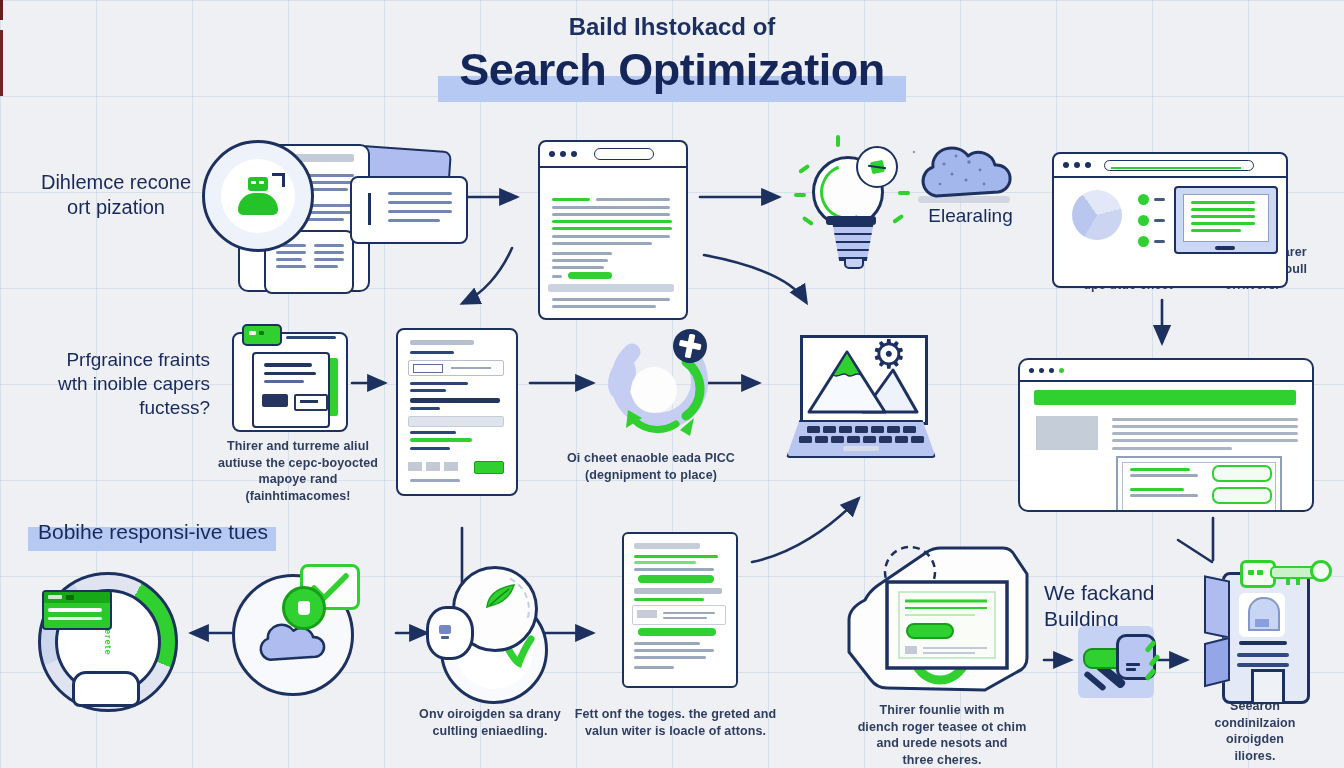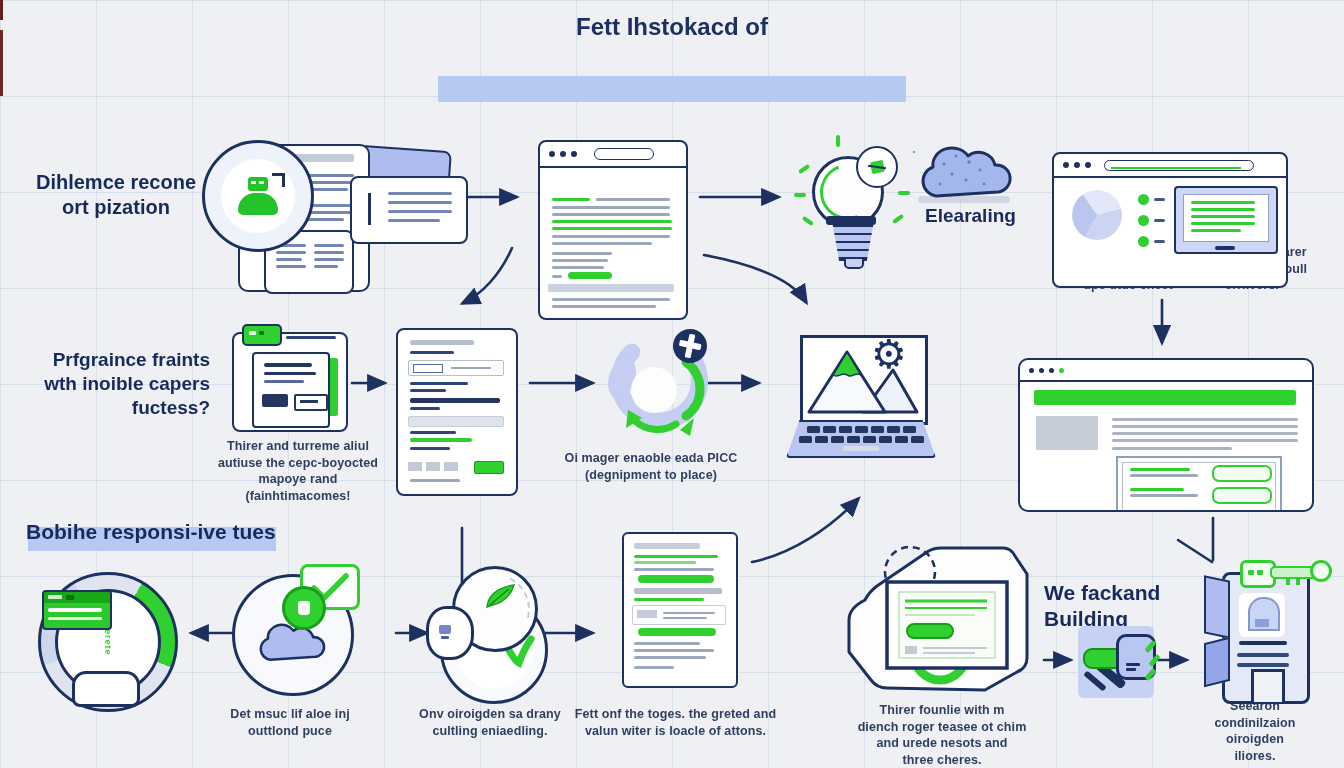--- a/index.html
+++ b/index.html
@@ -8,21 +8,21 @@
     background-color:#eef0f4;
     background-image:
       linear-gradient(rgba(165,185,210,.30) 1px,transparent 1px),
       linear-gradient(90deg,rgba(165,185,210,.30) 1px,transparent 1px);
     background-size:96px 96px;}
   .abs{position:absolute;}
   svg{position:absolute;overflow:visible;}
   
   .cap{position:absolute;font-size:12.5px;font-weight:600;color:#2f3e60;text-align:center;
        line-height:1.32;white-space:pre-line;letter-spacing:.1px;}
-  .lbl{position:absolute;font-weight:700;color:#18295c;white-space:pre-line;line-height:1.25;}
+  .lbl{position:absolute;font-weight:400;color:#18295c;white-space:pre-line;line-height:1.25;}
   .hl{position:absolute;background:#b5c9f2;}
   
   .ln{position:absolute;height:2.5px;background:#9aa7bc;border-radius:2px;}
   .g{background:#2fd02f;height:3px;}
   
   .win{position:absolute;background:#fff;border:2.5px solid #1d3160;border-radius:8px;}
   .winhead{position:absolute;left:0;right:0;top:0;border-bottom:2px solid #1d3160;display:flex;align-items:center;padding-left:9px;gap:5px;}
   .wdot{width:6px;height:6px;border-radius:50%;background:#1d3160;}
   .wdot.gr{background:#2fd02f;}
   .pill{border:1.5px solid #1d3160;border-radius:6px;background:#fff;}
@@ -58,21 +58,22 @@
       <path d="M232,633 L192,633" marker-end="url(#ah)"></path>
       <path d="M396,633 L426,633" marker-end="url(#ah)"></path>
       <path d="M540,633 L592,633" marker-end="url(#ah)"></path>
       <path d="M752,562 C792,554 830,528 858,499" marker-end="url(#ah)"></path>
       <path d="M1044,660 L1070,660" marker-end="url(#ah)"></path>
       <path d="M1158,660 L1186,660" marker-end="url(#ah)"></path>
     </g>
   </svg>
 
   <div class="hl" style="left:438px;top:76px;width:468px;height:26px;z-index:1"></div>
-  <div class="lbl" style="left:0;right:0;top:12px;text-align:center;font-size:24px;font-weight:600;color:#1c2f60;z-index:2">Fett Ihstokacd of</div>
+  <div class="lbl" style="left:0;right:0;top:12px;text-align:center;font-size:24px;font-weight:600;color:#1c2f60;z-index:2">Baild Ihstokacd of</div>
+  <div class="lbl" style="left:0;right:0;top:42px;text-align:center;font-size:45px;font-weight:800;color:#14265a;letter-spacing:-.5px;z-index:2">Search Optimization</div>
 
   <div class="lbl" style="left:22px;top:170px;width:188px;text-align:center;font-size:20px">Dihlemce recone
 ort pization</div>
 
   <div class="abs" style="left:356px;top:148px;width:90px;height:54px;background:#aebcf0;border:2.5px solid #1d3160;border-radius:8px;transform:rotate(4deg);z-index:1"></div>
   <div class="card" style="left:238px;top:144px;width:128px;height:144px;border-radius:10px;z-index:2">
     <div class="abs" style="left:10px;top:8px;width:104px;height:8px;background:#c3cbd8;border-radius:2px"></div>
     <div class="ln" style="left:64px;top:28px;width:50px;background:#7487b3"></div>
     <div class="ln" style="left:64px;top:35px;width:50px;background:#7487b3"></div>
     <div class="ln" style="left:64px;top:42px;width:44px;background:#7487b3"></div>
@@ -259,21 +260,21 @@
     <path d="M88,36 a33,33 0 0 1 0,54" stroke="#2fd02f" stroke-width="9" fill="none" stroke-linecap="round"></path>
     <path d="M78,98 a34,34 0 0 1 -42,-4" stroke="#2fd02f" stroke-width="7" fill="none" stroke-linecap="round"></path>
     <polygon points="30,84 44,92 28,102" fill="#2fd02f"></polygon>
     <polygon points="82,104 96,92 92,110" fill="#2fd02f"></polygon>
     <g transform="rotate(12 92 20)">
       <circle cx="92" cy="20" r="17" fill="#1d3160"></circle>
       <rect x="89" y="8" width="6" height="24" rx="1.5" fill="#fff"></rect>
       <rect x="81" y="16" width="22" height="6" rx="1.5" fill="#fff"></rect>
     </g>
   </svg>
-  <div class="cap" style="left:556px;top:450px;width:190px">Oi mager enaoble eada PICC
+  <div class="cap" style="left:556px;top:450px;width:190px">Oi cheet enaoble eada PICC
 (degnipment to place)</div>
 
   <div class="abs" style="left:800px;top:335px;width:122px;height:84px;background:#fff;border:3px solid #1d3160;z-index:2">
     <svg width="116" height="78" viewBox="0 0 116 78" style="left:0;top:0">
       <path d="M60,74 L90,32 L114,74 z" fill="#eef2fa" stroke="#1d3160" stroke-width="3" stroke-linejoin="round"></path>
       <path d="M6,74 L44,14 L82,74 z" fill="#f6f9fd" stroke="#1d3160" stroke-width="3" stroke-linejoin="round"></path>
       <path d="M30,37 L44,14 L58,37 C52,33 49,41 44,37 C39,33 36,41 30,37 z" fill="#2fd02f" stroke="#1d3160" stroke-width="1.5"></path>
     </svg>
     <div class="abs" style="left:64px;top:-6px;width:44px;height:44px;color:#1d3160;font-size:40px;line-height:44px;text-align:center;font-family:'DejaVu Sans',sans-serif">⚙</div>
   </div>
@@ -319,21 +320,21 @@
       <div class="ln g" style="left:12px;top:10px;width:60px;height:2.5px"></div>
       <div class="ln" style="left:12px;top:16px;width:68px"></div>
       <div class="ln g" style="left:12px;top:30px;width:54px;height:2.5px"></div>
       <div class="ln" style="left:12px;top:36px;width:68px"></div>
       <div class="abs" style="left:94px;top:7px;width:56px;height:13px;border:2.5px solid #2fd02f;border-radius:7px;background:#f2fcf2"></div>
       <div class="abs" style="left:94px;top:29px;width:56px;height:13px;border:2.5px solid #2fd02f;border-radius:7px;background:#f2fcf2"></div>
     </div>
   </div>
 
   <div class="hl" style="left:28px;top:527px;width:248px;height:24px;z-index:1"></div>
-  <div class="lbl" style="left:26px;top:519px;font-size:21px;z-index:2">Bobihe responsi-ive tues</div>
+  <div class="lbl" style="left:38px;top:519px;font-size:21px;z-index:2">Bobihe responsi-ive tues</div>
 
   <div class="abs" style="left:38px;top:572px;width:134px;height:134px;border:3px solid #1d3160;border-radius:50%;z-index:2;background:conic-gradient(from 0deg,#dfe4f0 0 30deg,#2fd02f 30deg 112deg,#dfe4f0 112deg 250deg,#ccd6ec 250deg 330deg,#dfe4f0 330deg 360deg)">
     <div class="abs" style="left:14px;top:14px;right:14px;bottom:14px;background:#fff;border:3px solid #1d3160;border-radius:50%;display:flex;align-items:center;justify-content:center">
       <span style="writing-mode:vertical-rl;font-size:9px;font-weight:700;color:#2fd02f;letter-spacing:1px">erete</span>
     </div>
     <div class="abs" style="left:31px;top:96px;width:62px;height:30px;background:#fff;border:3px solid #1d3160;border-radius:14px 14px 8px 8px"></div>
   </div>
   <div class="abs" style="left:42px;top:590px;width:66px;height:36px;background:#2bc92b;border:2.5px solid #1d3160;border-radius:4px;z-index:3;overflow:hidden">
     <div class="abs" style="left:0;top:0;right:0;height:11px;background:#17a817">
       <div class="abs" style="left:4px;top:3px;width:14px;height:4px;background:#cfeccf;border-radius:1px"></div>
@@ -349,22 +350,20 @@
     </svg>
   </div>
   <div class="abs" style="left:282px;top:586px;width:38px;height:38px;background:#2fd02f;border:3px solid #17a017;border-radius:50%;z-index:4;display:flex;align-items:center;justify-content:center">
     <div style="width:12px;height:14px;background:#fff;border-radius:3px 3px 4px 4px"></div>
   </div>
   <div class="abs" style="left:300px;top:564px;width:54px;height:40px;background:#fbfefb;border:3px solid #2fd02f;border-radius:8px;z-index:3">
     <svg width="48" height="34" viewBox="0 0 48 34" style="left:3px;top:3px">
       <polyline points="8,18 18,28 40,6" stroke="#2fd02f" stroke-width="5.5" fill="none" stroke-linecap="round" stroke-linejoin="round"></polyline>
     </svg>
   </div>
-  <div class="cap" style="left:204px;top:706px;width:172px">Det msuc lif aloe inj
-outtlond puce</div>
 
   <div class="abs" style="left:440px;top:596px;width:102px;height:102px;border:3px solid #1d3160;border-radius:50%;background:#f8fafd;z-index:2">
     <div class="abs" style="left:12px;top:12px;right:12px;bottom:12px;background:#fff;border-radius:50%"></div>
     <svg width="34" height="34" viewBox="0 0 34 34" style="left:58px;top:36px">
       <path d="M6,12 Q14,26 18,28 Q22,16 30,4" stroke="#2fd02f" stroke-width="7" fill="none" stroke-linecap="round"></path>
     </svg>
   </div>
   <div class="abs" style="left:452px;top:566px;width:80px;height:80px;border:3px solid #1d3160;border-radius:50%;background:#fdfdfe;z-index:3">
     <div class="abs" style="left:5px;top:5px;right:5px;bottom:5px;border:2px dashed #c3cce0;border-radius:50%;border-color:transparent #c3cce0 transparent transparent;transform:rotate(-25deg)"></div>
     <svg width="36" height="30" viewBox="0 0 36 30" style="left:28px;top:12px">

